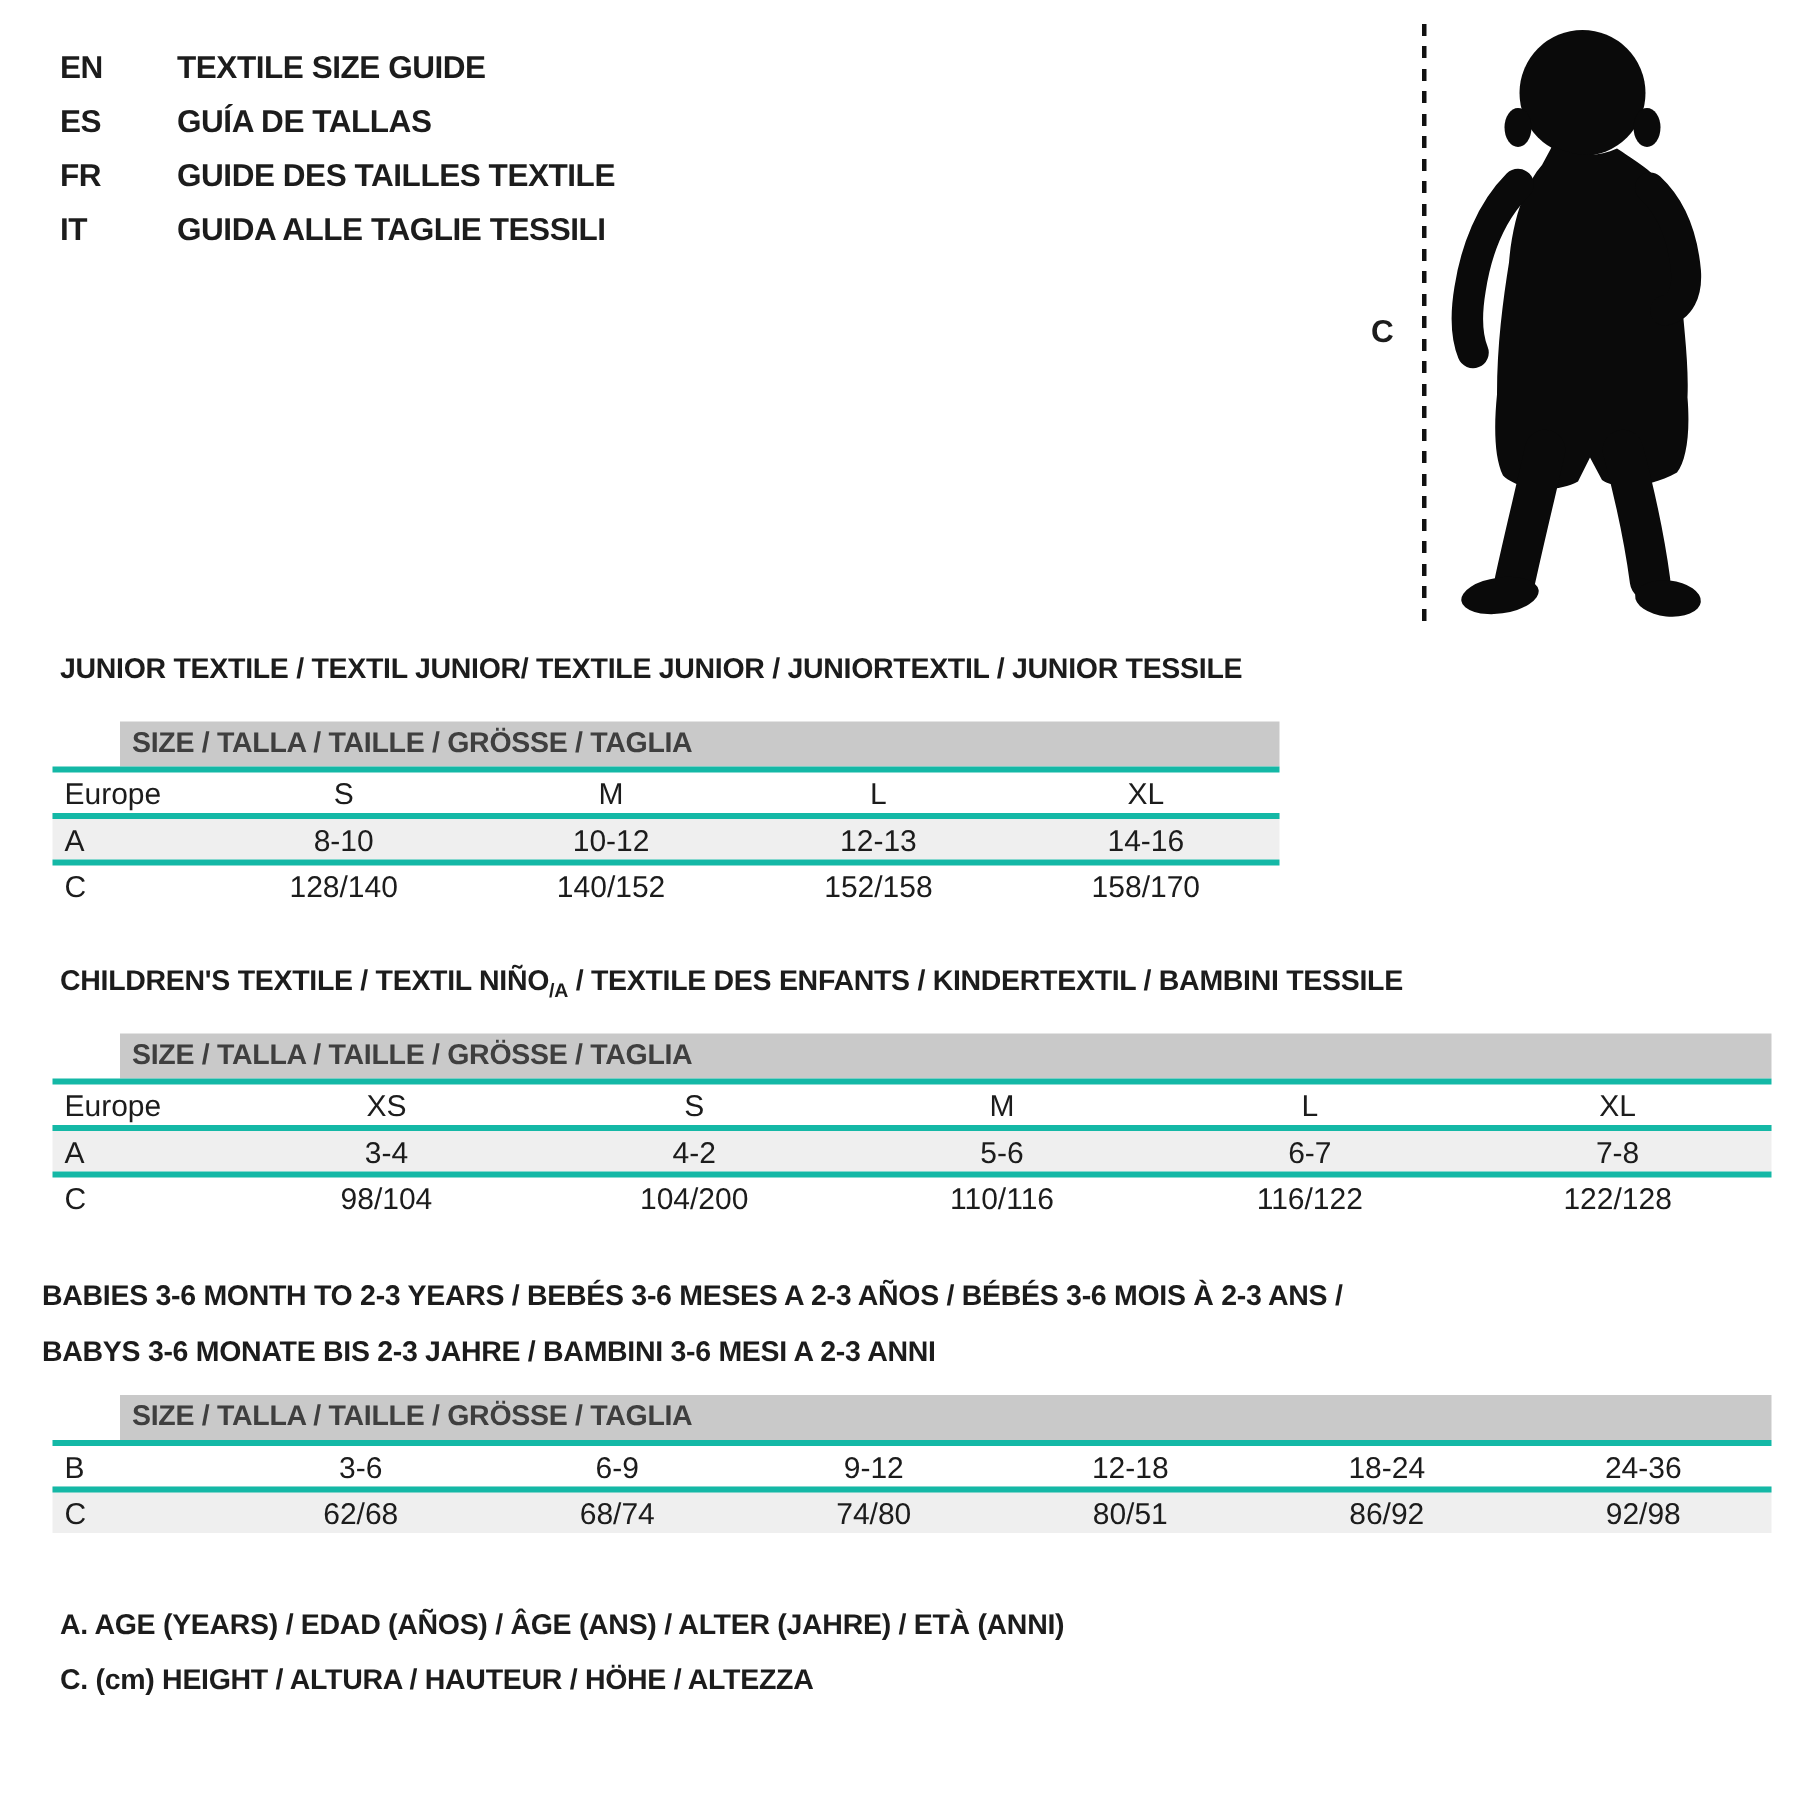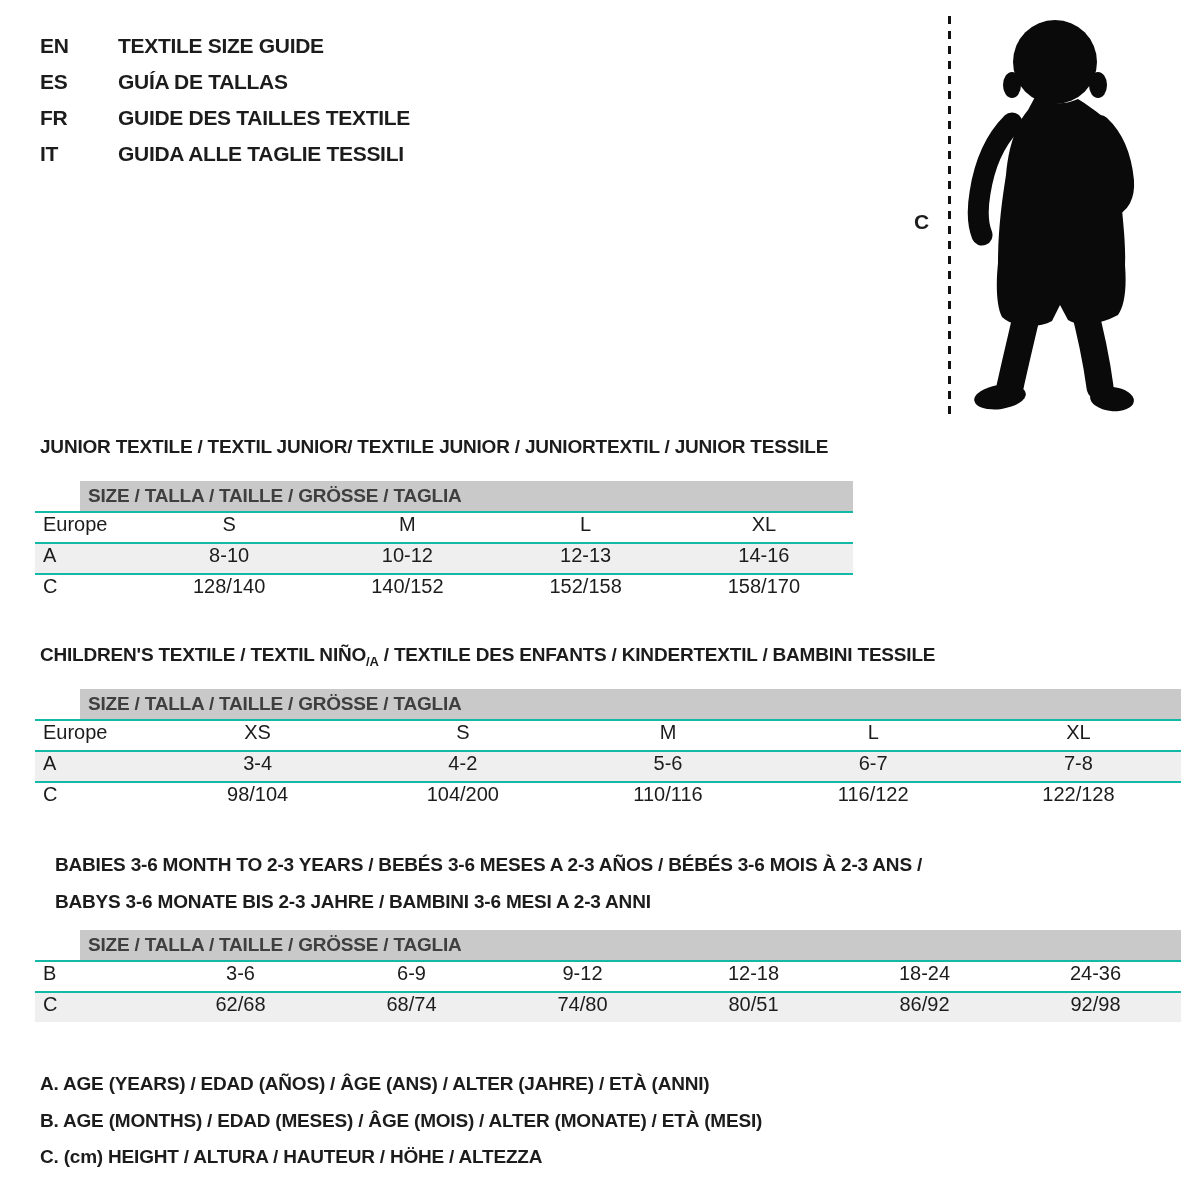--- a/index.html
+++ b/index.html
@@ -21,21 +21,21 @@
   .figure-box{left:960px;top:15px;width:190px;height:405px;}
 
   
   .section-title{font-size:19px;font-weight:bold;letter-spacing:-0.2px;white-space:nowrap;}
   .sub-a{font-size:13px;vertical-align:sub;}
 
   
   .size-table{position:absolute;}
   .bar{height:30px;background:#c9c9c9;color:#3f3f3f;font-size:19px;font-weight:bold;
        display:flex;align-items:center;padding-left:8px;box-sizing:border-box;letter-spacing:-0.2px;margin-left:45px;}
-  .trow{display:flex;height:31px;align-items:flex-start;font-size:20px;border-top:2px solid #14b8a6;box-sizing:border-box;}
+  .trow{display:flex;height:31px;align-items:flex-end;font-size:20px;border-top:4px solid #14b8a6;box-sizing:border-box;}
   .trow.stripe{background:#efefef;}
   .tcell-label{padding-left:8px;box-sizing:border-box;}
   .t1 .tcell-label{width:105px;flex:0 0 105px;}
   .t2 .tcell-label,.t3 .tcell-label{width:120px;flex:0 0 120px;}
   .tcell{flex:1;text-align:center;}
 
   
   .legend{left:40px;top:1066px;font-size:19px;font-weight:bold;line-height:36.5px;letter-spacing:-0.2px;}
 </style>
 </head>
@@ -151,21 +151,21 @@
         <div class="tcell-label">C</div>
         <div class="tcell">98/104</div>
         <div class="tcell">104/200</div>
         <div class="tcell">110/116</div>
         <div class="tcell">116/122</div>
         <div class="tcell">122/128</div>
       </div>
     </div>
 </div>
 
-<div class="abs section-title" style="left:55px;top:846px;line-height:37px;">
+<div class="abs section-title" style="left:28px;top:846px;line-height:37px;">
   <div>BABIES 3-6 MONTH TO 2-3 YEARS / BEBÉS 3-6 MESES A 2-3 AÑOS / BÉBÉS 3-6 MOIS À 2-3 ANS /</div>
   <div>BABYS 3-6 MONATE BIS 2-3 JAHRE / BAMBINI 3-6 MESI A 2-3 ANNI</div>
 </div>
 <div class="size-table t3" style="left:35px;top:930px;width:1146px;">
   <div class="bar">
     <span>SIZE / TALLA / TAILLE / GRÖSSE / TAGLIA</span>
   </div>
   <div>
       <div class="trow">
         <div class="tcell-label">B</div>
@@ -183,15 +183,14 @@
         <div class="tcell">74/80</div>
         <div class="tcell">80/51</div>
         <div class="tcell">86/92</div>
         <div class="tcell">92/98</div>
       </div>
     </div>
 </div>
 
 <div class="abs legend">
   <div>A. AGE (YEARS) / EDAD (AÑOS) / ÂGE (ANS) / ALTER (JAHRE) / ETÀ (ANNI)</div>
-  <div>B. AGE (MONTHS) / EDAD (MESES) / ÂGE (MOIS) / ALTER (MONATE) / ETÀ (MESI)</div>
   <div>C. (cm) HEIGHT / ALTURA / HAUTEUR / HÖHE / ALTEZZA</div>
 </div>
 
 </body></html>

